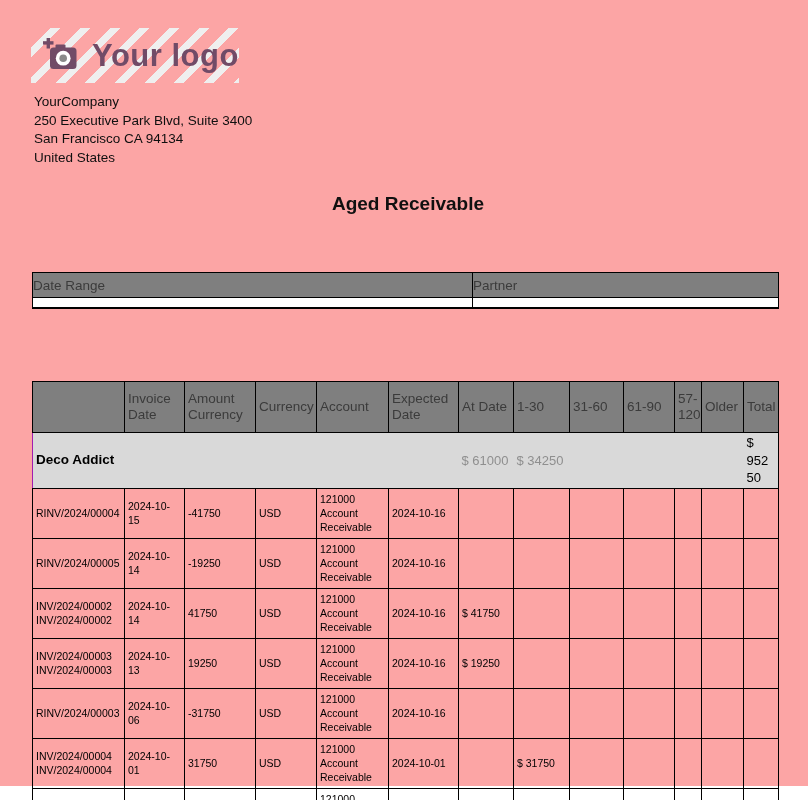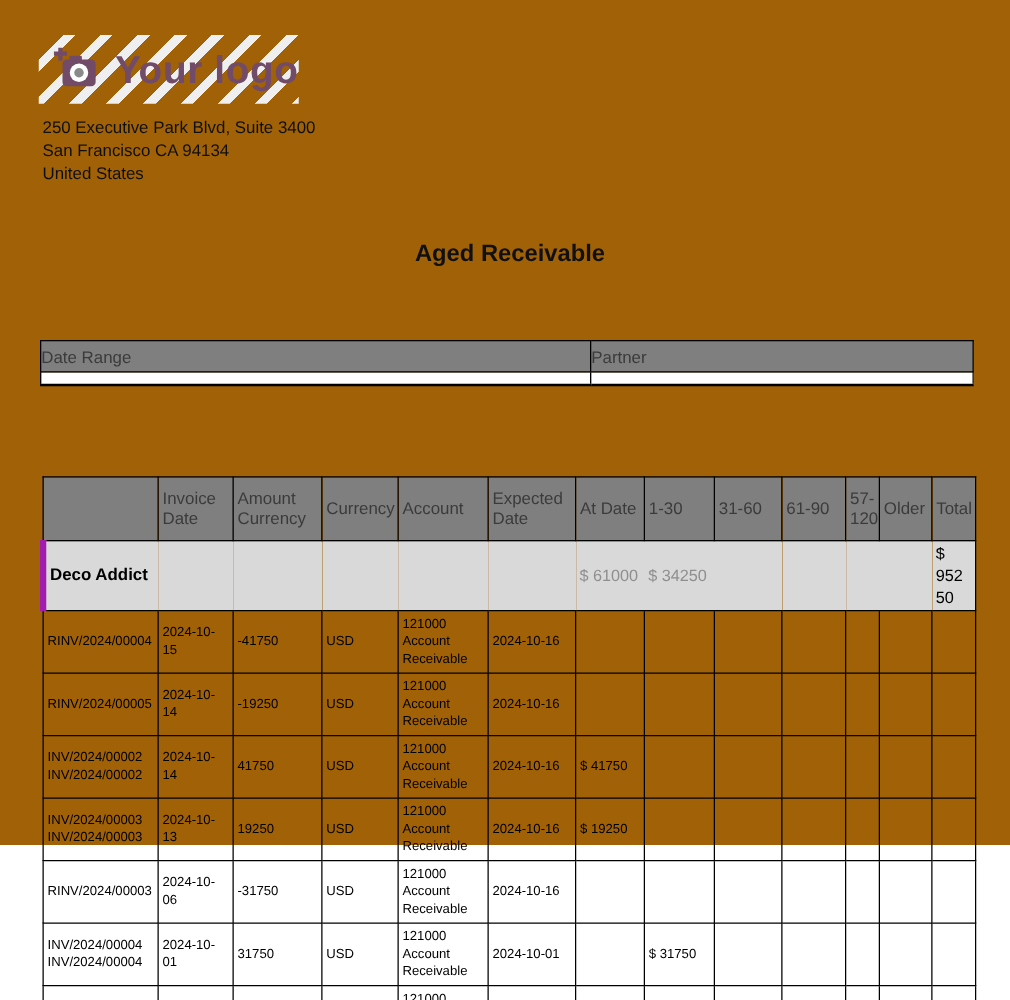--- a/index.html
+++ b/index.html
@@ -8,22 +8,22 @@
     background: #ffffff;
     width: 808px;
     height: 800px;
     overflow: hidden;
     font-family: "Liberation Sans", sans-serif;
     color: #101010;
   }
   .page {
     position: relative;
     width: 808px;
-    height: 676px;
-    background: #a16207;
+    height: 786px;
+    background: #fca5a5;
   }
 
   
   .logo-block {
     position: absolute;
     left: 31px;
     top: 28px;
     width: 208px;
     height: 55px;
     background: repeating-linear-gradient(135deg, rgba(255,255,255,0) 0 14px, #efefef 14px 21px);
@@ -124,21 +124,21 @@
     line-height: 1.35;
     overflow: hidden;
   }
   .report-table tr.group-row td {
     background: #d9d9d9;
     height: 31px;
     border-left: none;
     border-right: none;
     font-size: 13px;
   }
-  .report-table tr.group-row td:first-child { border-left: 5px solid #a21caf; }
+  .report-table tr.group-row td:first-child { border-left: 1px solid #a21caf; }
   .report-table tr.group-row td:last-child  { border-right: 1px solid #000; }
   .report-table tr.group-row td.group-label {
     font-size: 13.5px;
     font-weight: 700;
     color: #000;
     white-space: nowrap;
   }
   .report-table tr.group-row td.muted { color: #8f8f8f; margin-left: 20px; }
 </style>
 </head>
@@ -154,20 +154,21 @@
         <rect x="12.5" y="6.5" width="10" height="6" rx="1"></rect>
         <rect x="7" y="9.5" width="26.5" height="21.5" rx="3.5"></rect>
       </g>
       <circle cx="20.2" cy="20.2" r="7.4" fill="#ffffff"></circle>
       <circle cx="20.2" cy="20.2" r="3.8" fill="#8a8a8a"></circle>
     </svg>
     <span class="logo-text">Your logo</span>
   </div>
 
   <div class="address">
+    <div>YourCompany</div>
     <div>250 Executive Park Blvd, Suite 3400</div>
     <div>San Francisco CA 94134</div>
     <div>United States</div>
   </div>
 
   <div class="report-title">Aged Receivable</div>
 
   <table class="filter-table">
     <colgroup>
       <col style="width:440px">

